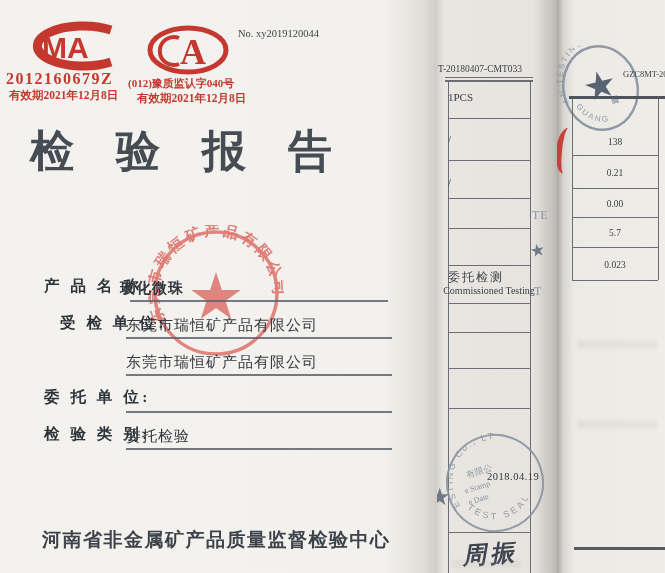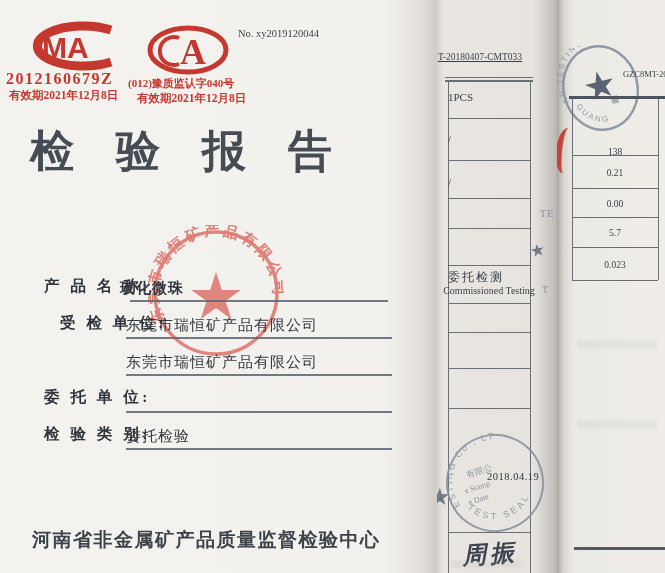--- a/index.html
+++ b/index.html
@@ -14,39 +14,39 @@
   .cma-code{left:6px;top:70px;font-size:16px;font-weight:bold;letter-spacing:1.5px;text-align:center;}
   .cma-valid{left:9px;top:88px;font-size:11.5px;font-weight:bold;}
   .cal-line1{left:128px;top:76px;font-size:11px;font-weight:bold;}
   .cal-line2{left:137px;top:91px;font-size:11.5px;font-weight:bold;}
   .report-no{left:238px;top:28px;font-size:10.5px;color:#3d4147;}
   .doc-title{left:30px;top:122px;font-size:44px;font-weight:bold;color:#454c54;
              letter-spacing:42px;white-space:nowrap;}
   .field-label{font-size:15.5px;font-weight:bold;color:#2e343b;letter-spacing:3.5px;white-space:nowrap;}
   .field-value{font-size:15px;color:#33383f;letter-spacing:1px;white-space:nowrap;}
   .field-line{height:1.5px;background:#5a6470;opacity:.85;}
-  .footer-name{left:32px;top:527px;font-size:19px;font-weight:bold;color:#3d434a;letter-spacing:1.5px;}
+  .footer-name{left:42px;top:527px;font-size:19px;font-weight:bold;color:#3d434a;letter-spacing:1.5px;}
 
   
   .seal1{left:148px;top:225px;width:136px;height:136px;opacity:.8;}
 
   
   .page2{left:437px;top:0;width:120px;height:573px;overflow:hidden;
          background:linear-gradient(90deg,#d6d3ce 0%,#e9e6e1 6%,#e7e4df 80%,#c6c3be 96%,#b9b6b1 100%);}
-  .p2-header{left:1px;top:52px;font-size:9.5px;color:#3a3f46;white-space:nowrap;text-decoration:underline;}
+  .p2-header{left:1px;top:64px;font-size:9.5px;color:#3a3f46;white-space:nowrap;}
   .p2-vline{width:1px;background:#6a6f76;}
   .p2-hline{height:1px;background:#6a6f76;}
   .p2-cell{left:11px;width:82px;color:#3a4048;}
   .p2-typecn{font-size:12px;letter-spacing:2px;}
   .p2-typeen{font-size:10px;}
   .p2-stamp{left:3px;top:428px;width:110px;height:110px;opacity:.9;transform:rotate(-18deg);}
   .p2-date{left:50px;top:471px;font-size:10.5px;color:#2e3540;letter-spacing:.5px;}
   .p2-sign{left:25px;top:538px;font-size:24px;font-style:italic;font-weight:bold;
            color:#3d4450;transform:rotate(-4deg);letter-spacing:4px;}
-  .edge-frag{color:#8a93a2;font-size:10px;letter-spacing:1px;padding-left:8px;}
+  .edge-frag{color:#8a93a2;font-size:12px;letter-spacing:1px;}
   .edge-star{color:#707a8a;font-size:17px;}
   .clip-star{left:-8px;top:483px;font-size:24px;color:#5f6878;opacity:.85;}
   .bleed{background:#9aa08e;opacity:.12;filter:blur(1.5px);}
 
   
   .page3{left:557px;top:0;width:108px;height:573px;overflow:hidden;
          background:linear-gradient(90deg,#aaa7a2 0%,#d9d6d1 6%,#eceae5 16%,#f0ede8 100%);}
   .p3-header{left:66px;top:69px;font-size:8.5px;color:#3a3f46;white-space:nowrap;}
   .p3-thick{height:2.5px;background:#4e545c;}
   .p3-vline{width:1px;background:#6a6f76;}
@@ -191,21 +191,21 @@
     <div class="abs p3-thick" style="left:12px;top:96px;width:96px;"></div>
 
     <div class="abs p3-vline" style="left:15px;top:99px;height:181px;"></div>
     <div class="abs p3-vline" style="left:101px;top:99px;height:181px;"></div>
     <div class="abs p3-hline" style="left:15px;top:155px;width:86px;"></div>
     <div class="abs p3-hline" style="left:15px;top:188px;width:86px;"></div>
     <div class="abs p3-hline" style="left:15px;top:217px;width:86px;"></div>
     <div class="abs p3-hline" style="left:15px;top:247px;width:86px;"></div>
     <div class="abs p3-hline" style="left:15px;top:280px;width:86px;"></div>
 
-    <div class="abs p3-val" style="top:147px;">138</div>
+    <div class="abs p3-val" style="top:137px;">138</div>
     <div class="abs p3-val" style="top:168px;">0.21</div>
     <div class="abs p3-val" style="top:199px;">0.00</div>
     <div class="abs p3-val" style="top:228px;">5.7</div>
     <div class="abs p3-val" style="top:260px;">0.023</div>
 
     <div class="abs red-crescent"></div>
 
     <div class="abs bleed" style="left:20px;top:340px;width:80px;height:9px;"></div>
     <div class="abs bleed" style="left:20px;top:420px;width:80px;height:9px;"></div>
 

